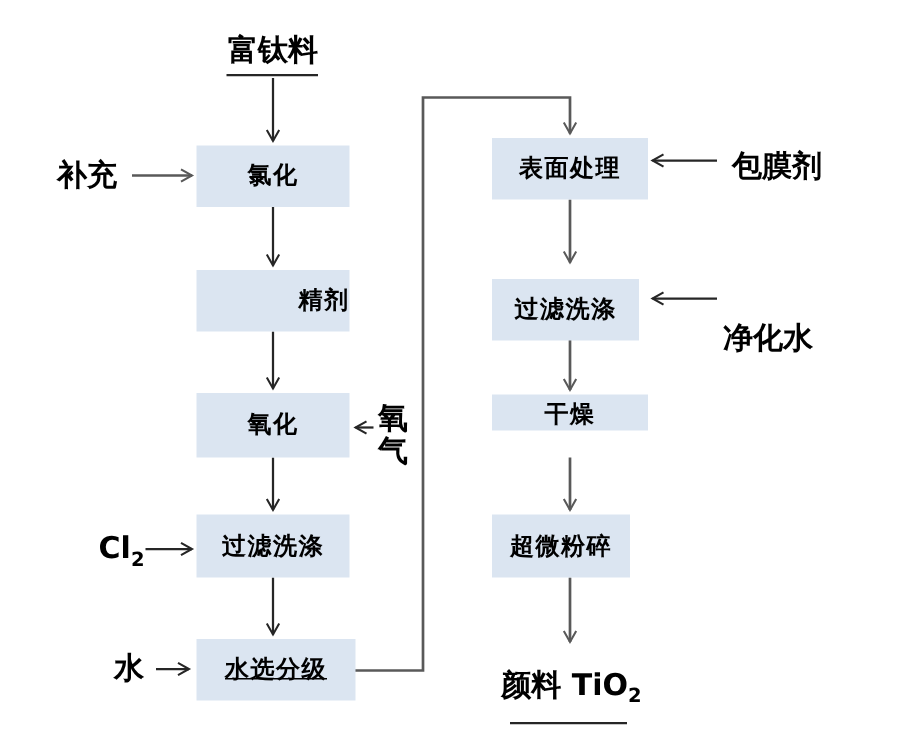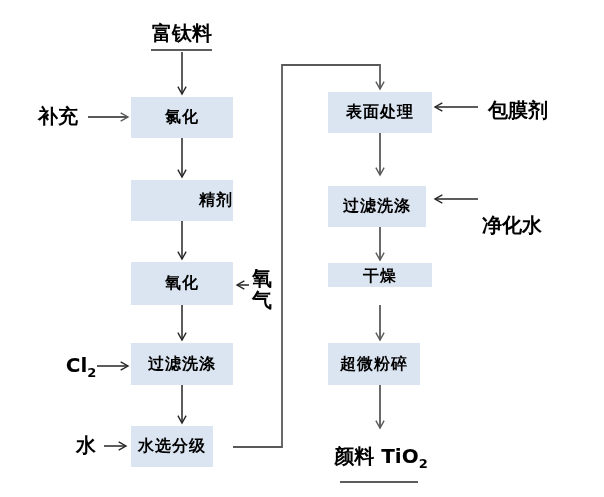--- a/index.html
+++ b/index.html
@@ -56,21 +56,21 @@
       </div>
       <div class="node" style="left: 131px; top: 180px; width: 102px; height: 41px; background: rgb(219, 229, 241); justify-content: flex-end;">
         <span>精剂</span>
       </div>
       <div class="node" style="left: 131px; top: 262px; width: 102px; height: 43px; background: rgb(219, 229, 241);">
         <span>氧化</span>
       </div>
       <div class="node" style="left: 131px; top: 343px; width: 102px; height: 42px; background: rgb(219, 229, 241);">
         <span>过滤洗涤</span>
       </div>
-      <div class="node" style="left: 131px; top: 426px; width: 82px; height: 41px; background: rgb(219, 229, 241);">
+      <div class="node" style="left: 131px; top: 426px; width: 106px; height: 41px; background: rgb(219, 229, 241); text-decoration: underline;">
         <span>水选分级</span>
       </div>
       <div class="node" style="left: 328px; top: 92px; width: 104px; height: 41px; background: rgb(219, 229, 241);">
         <span>表面处理</span>
       </div>
       <div class="node" style="left: 328px; top: 186px; width: 98px; height: 41px; background: rgb(219, 229, 241);">
         <span>过滤洗涤</span>
       </div>
       <div class="node" style="left: 328px; top: 263px; width: 104px; height: 24px; background: rgb(219, 229, 241); align-items: flex-end;">
         <span>干燥</span>

